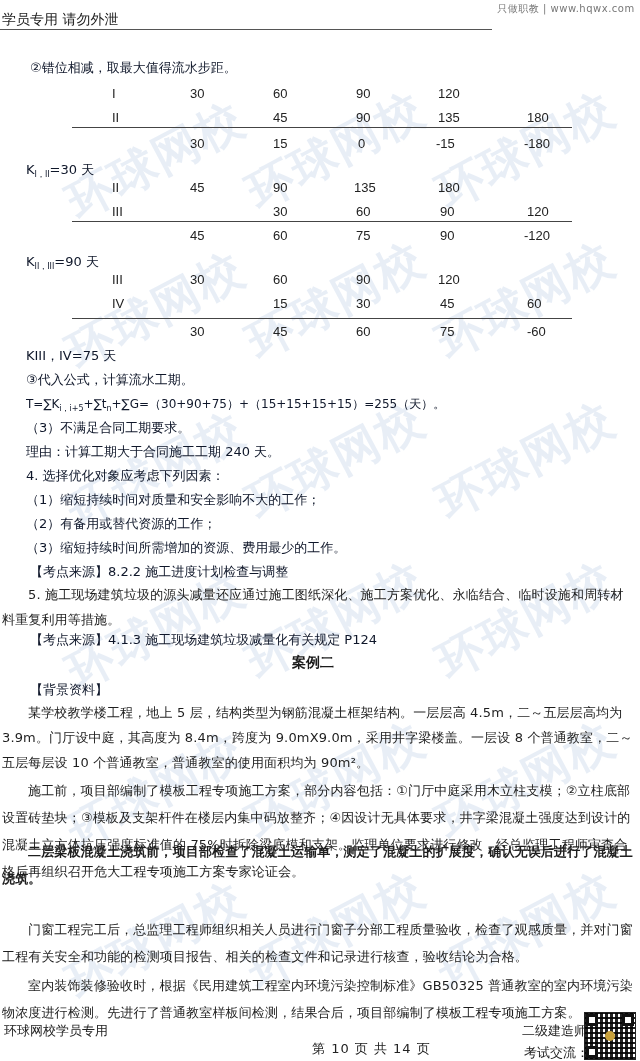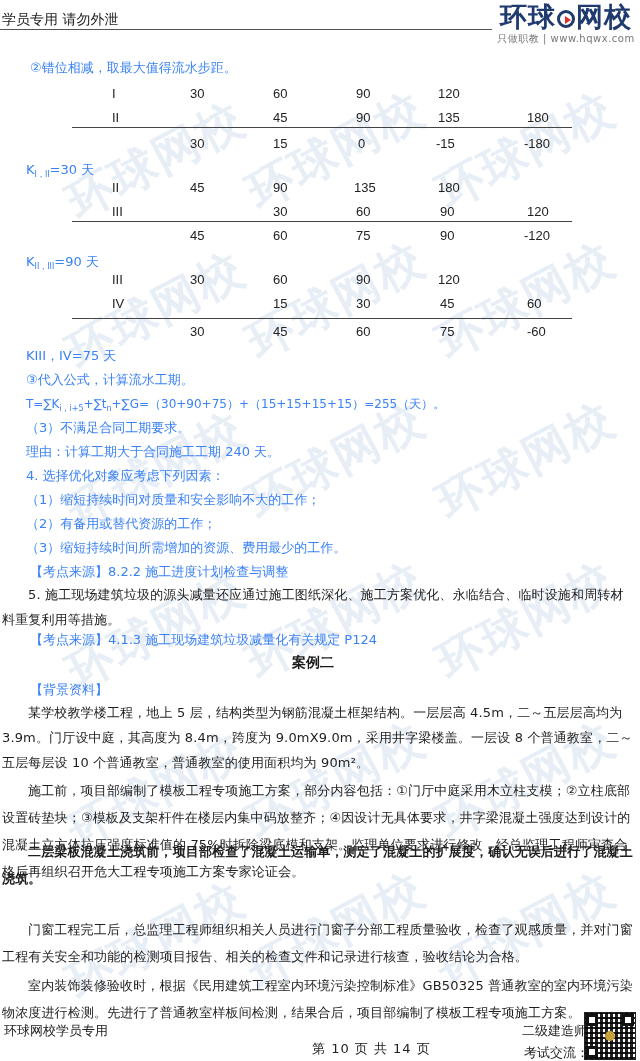--- a/index.html
+++ b/index.html
@@ -8,21 +8,21 @@
     font-family:"DejaVu Sans","Liberation Sans",sans-serif; color:#1a1a1a;
   }
   .abs { position:absolute; white-space:nowrap; }
   .hdr-left { left:2px; top:11px; font-size:14px; color:#222; }
   .hdr-rule { left:0; top:29px; width:492px; height:1px; background:#555; }
   .logo { right:4px; top:2px; width:140px; text-align:center; }
   .logo-main { font-size:27px; font-weight:bold; color:#1f3a6e; letter-spacing:1px; line-height:30px; }
   .logo-main .play { display:inline-block; width:18px; height:18px; border:3px solid #1f3a6e; border-radius:50%; vertical-align:middle; position:relative; box-sizing:border-box; margin:0 1px; }
   .logo-main .play::after { content:""; position:absolute; left:5px; top:3px; border-left:6px solid #e0302d; border-top:4px solid transparent; border-bottom:4px solid transparent; }
   .logo-sub { font-size:10px; color:#777; letter-spacing:0.5px; }
-  .line { font-size:13px; line-height:20px; color:#3b82f6; }
+  .line { font-size:13px; line-height:20px; color:#0f172a; }
   .num { font-family:"Liberation Sans","DejaVu Sans",sans-serif; font-size:13px; color:#222; }
   .rule { position:absolute; left:72px; width:500px; height:1px; background:#444; }
   .sub { font-size:8px; vertical-align:-3px; }
   .center-title { font-size:14px; font-weight:bold; }
   .para { position:absolute; left:2px; width:634px; font-size:13px; line-height:27px; color:#1e1e1e; white-space:normal; text-indent:26px; letter-spacing:0.15px; }
   .footer-left { left:4px; top:1022px; font-size:13px; color:#222; }
   .footer-center { left:272px; top:1040px; font-size:13px; color:#222; letter-spacing:1px;margin-left:40px; }
   .footer-r1 { left:522px; top:1022px; font-size:13px; color:#222; }
   .footer-r2 { left:524px; top:1044px; font-size:13px; color:#222; }
   .qr { left:584px; top:1012px; width:52px; height:48px; background:
@@ -51,21 +51,20 @@
 <div class="wm" style="left:60px;top:760px;">环球网校</div>
 <div class="wm" style="left:240px;top:750px;">环球网校</div>
 <div class="wm" style="left:430px;top:750px;">环球网校</div>
 <div class="wm" style="left:60px;top:910px;">环球网校</div>
 <div class="wm" style="left:240px;top:900px;">环球网校</div>
 <div class="wm" style="left:430px;top:900px;">环球网校</div>
 
 <div class="abs hdr-left">学员专用 请勿外泄</div>
 <div class="abs hdr-rule"></div>
 <div class="abs logo">
-  <div class="logo-main"><span>环球</span><span class="play"></span><span>网校</span></div>
   <div class="logo-sub">只做职教 | www.hqwx.com</div>
 </div>
 
 <div class="abs line" style="left:30px;top:58px;">②错位相减，取最大值得流水步距。</div>
 
 <div>
   <div class="abs num" style="left:112px;top:86px;">I</div>
   <div class="abs num" style="left:190px;top:86px;">30</div>
   <div class="abs num" style="left:273px;top:86px;">60</div>
   <div class="abs num" style="left:356px;top:86px;">90</div>

